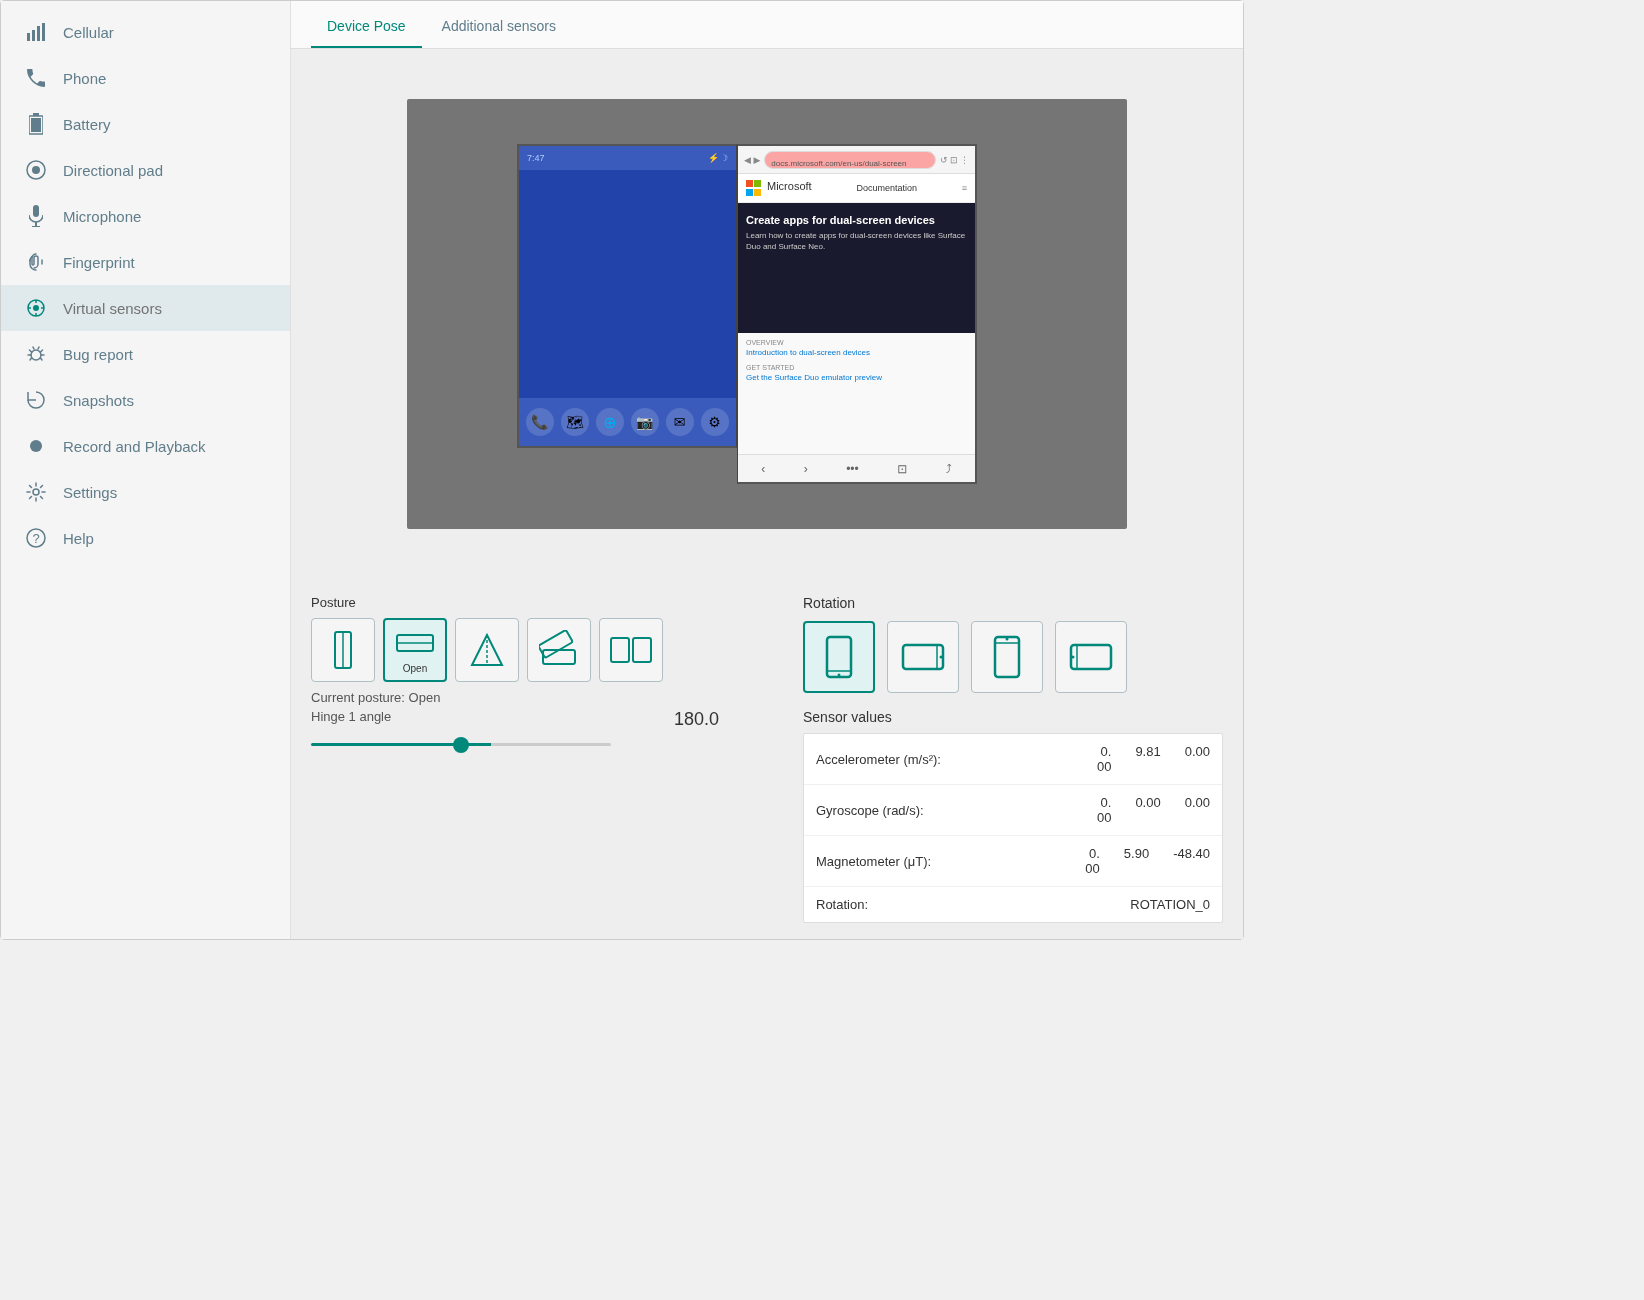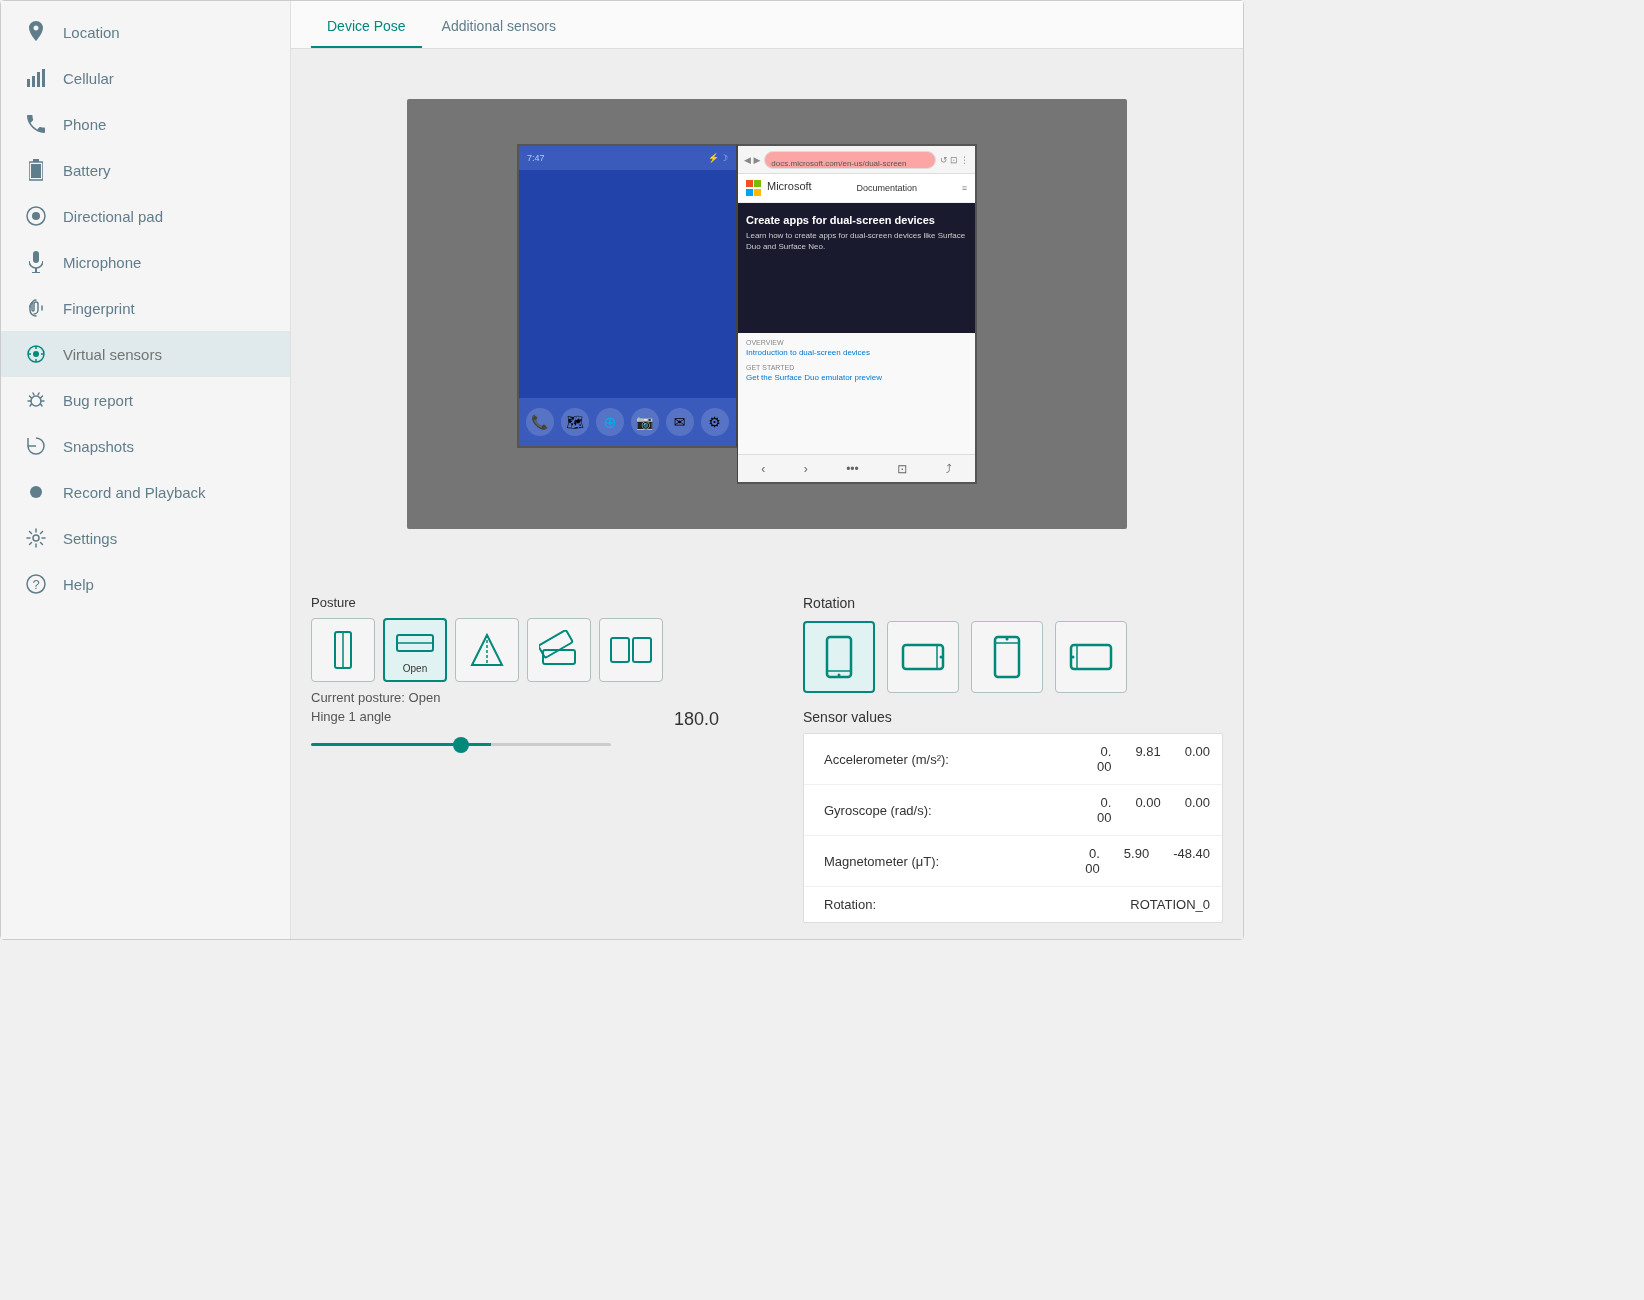--- a/index.html
+++ b/index.html
@@ -506,21 +506,20 @@
     }
 
     .sensor-row:last-child {
       border-bottom: none;
     }
 
     .sensor-name {
       flex: 1;
       font-size: 13px;
       color: #333;
-      margin-left: 8px;
     }
 
     .sensor-values {
       display: flex;
       gap: 24px;
       font-size: 13px;
       color: #333;
     }
 
     .sensor-val-col {
@@ -532,28 +531,20 @@
 </head>
 <body>
 
 <div class="window">
 
 
   <div class="main-content">
 
     <div class="sidebar">
 
-      <div class="sidebar-item">
-        <span class="icon">
-          <svg width="18" height="22" viewBox="0 0 18 22">
-              <path d="M9 0C5.13 0 2 3.13 2 7c0 5.25 7 13 7 13s7-7.75 7-13c0-3.87-3.13-7-7-7zm0 9.5c-1.38 0-2.5-1.12-2.5-2.5S7.62 4.5 9 4.5s2.5 1.12 2.5 2.5S10.38 9.5 9 9.5z" fill="#607d8b"></path>
-            </svg>
-        </span>
-        <span>Location</span>
-      </div>
 
       <div class="sidebar-item">
         <span class="icon">
           <svg width="18" height="18" viewBox="0 0 18 18">
               <rect x="0" y="10" width="3" height="8" fill="#607d8b"></rect>
               <rect x="5" y="7" width="3" height="11" fill="#607d8b"></rect>
               <rect x="10" y="3" width="3" height="15" fill="#607d8b"></rect>
               <rect x="15" y="0" width="3" height="18" fill="#607d8b"></rect>
             </svg>
         </span>

